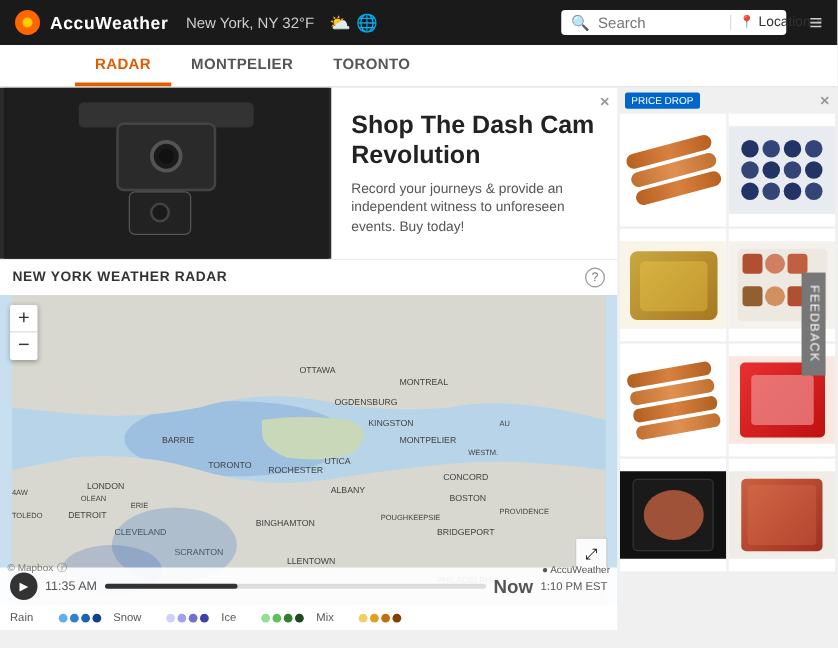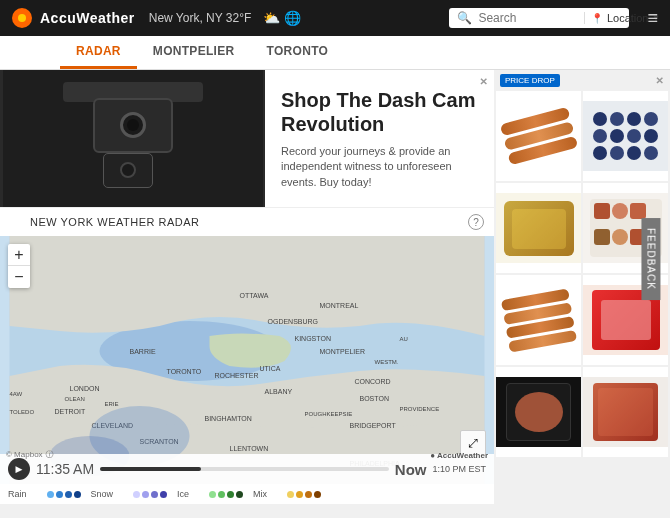--- a/index.html
+++ b/index.html
@@ -145,21 +145,21 @@
     
     .radar-section {
       background: white;
       position: relative;
     }
     .radar-header {
       display: flex; align-items: center; justify-content: space-between;
       padding: 6px 10px;
     }
     .radar-title {
-      font-size: 11px; font-weight: normal; color: #333; letter-spacing: 0.5px; margin-left: 20px;
+      font-size: 11px; font-weight: bold; color: #333; letter-spacing: 0.5px;
     }
     .radar-help {
       width: 16px; height: 16px;
       border-radius: 50%;
       border: 1px solid #999;
       display: flex; align-items: center; justify-content: center;
       font-size: 10px; color: #777; cursor: pointer;
     }
     .map-container {
       width: 100%;
@@ -225,21 +225,21 @@
     .dot { width: 7px; height: 7px; border-radius: 50%; }
 
     
     .map-attribution {
       position: absolute; bottom: 24px; left: 6px;
       font-size: 8px; color: #777;
       display: flex; align-items: center; gap: 3px;
     }
     .accuweather-watermark {
       position: absolute; bottom: 24px; right: 6px;
-      font-size: 8px; color: #555; font-weight: bold;
+      font-size: 8px; color: #555; font-weight: normal;
     }
     .expand-btn {
       position: absolute; bottom: 28px; right: 8px;
       width: 26px; height: 26px;
       background: rgba(255,255,255,0.9);
       border-radius: 2px;
       border: 1px solid #ccc;
       display: flex; align-items: center; justify-content: center;
       cursor: pointer; font-size: 12px;
     }
@@ -426,21 +426,21 @@
 
         <div class="zoom-controls">
           <button class="zoom-btn">+</button>
           <button class="zoom-btn">−</button>
         </div>
 
         <div class="expand-btn">⤢</div>
 
         <div class="map-overlay">
           <button class="play-btn">▶</button>
-          <span style="font-size:14px;color:#555;">11:35 AM</span>
+          <span style="font-size:10px;color:#555;">11:35 AM</span>
           <div class="time-slider">
             <div class="time-slider-fill"></div>
           </div>
           <span style="font-size:15px;color:#555;font-weight:bold;text-align:center;">Now</span>
           <span style="font-size:9px;color:#555;">1:10 PM EST</span>
         </div>
 
         <div class="map-attribution">
           <span>© Mapbox</span>
           <span style="font-size:8px;">ⓘ</span>

